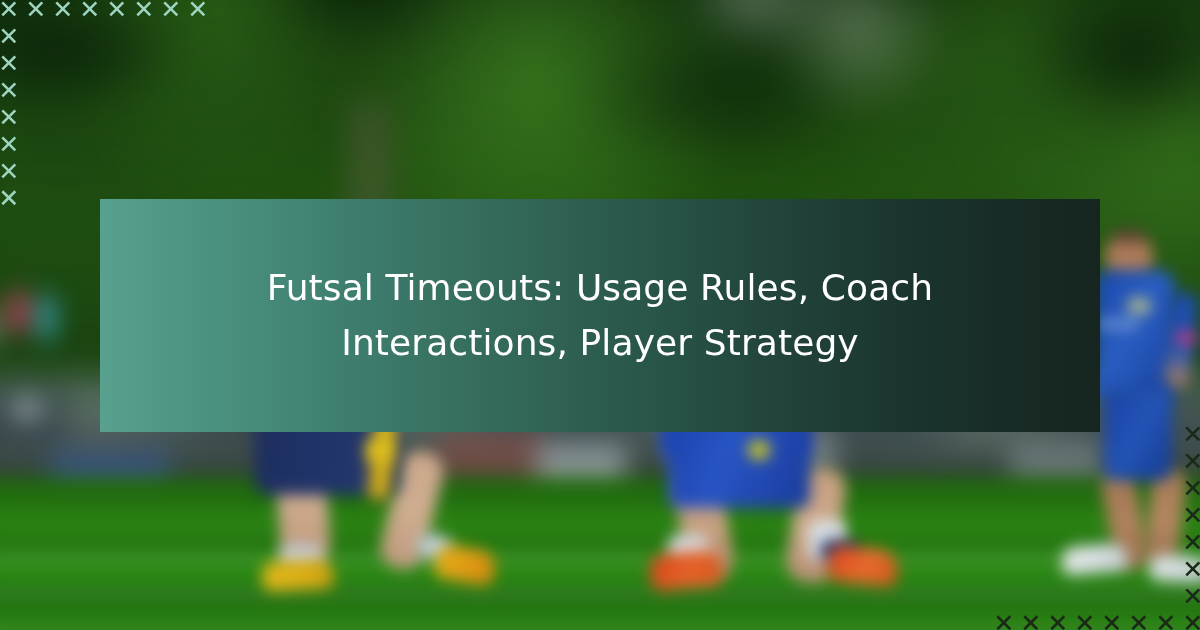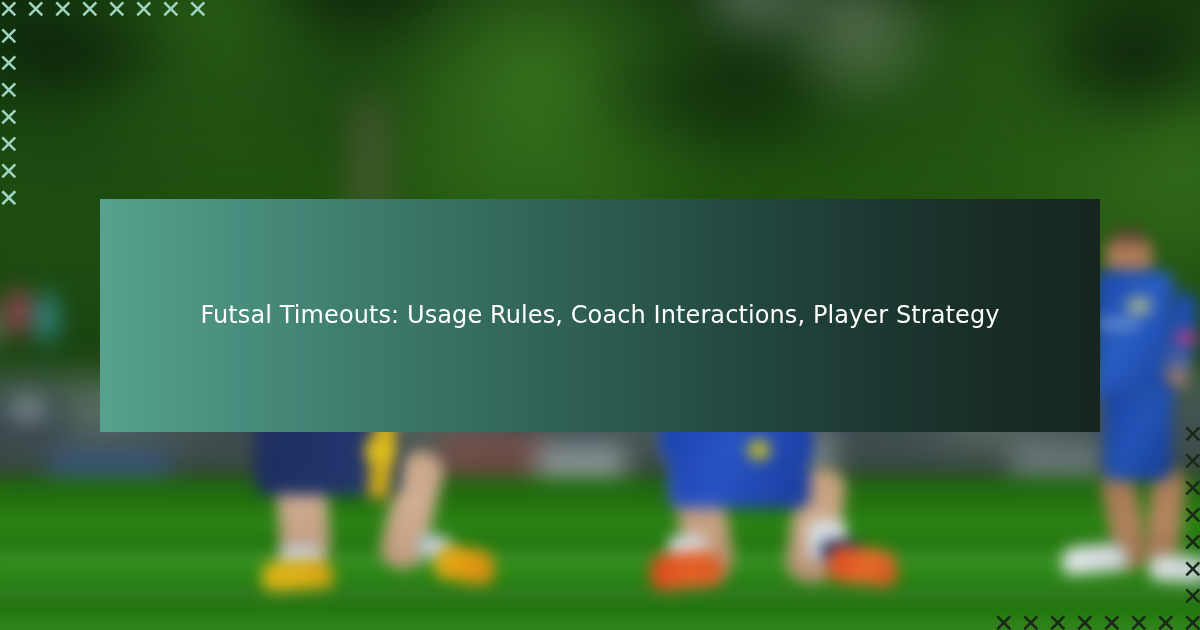--- a/index.html
+++ b/index.html
@@ -362,21 +362,21 @@
         #16251f 100%);
     display: flex;
     align-items: center;
     justify-content: center;
   }
   .title-text {
     width: 90%;
     margin: 8px;
     text-align: center;
     color: #ffffff;
-    font-size: 24px;
+    font-size: 36px;
     font-weight: 400;
     line-height: 1.52;
     letter-spacing: 0.1px;
     font-family: "DejaVu Sans", "Liberation Sans", sans-serif;
     text-rendering: optimizeLegibility;
   }
 </style>
 </head>
 <body>
 

